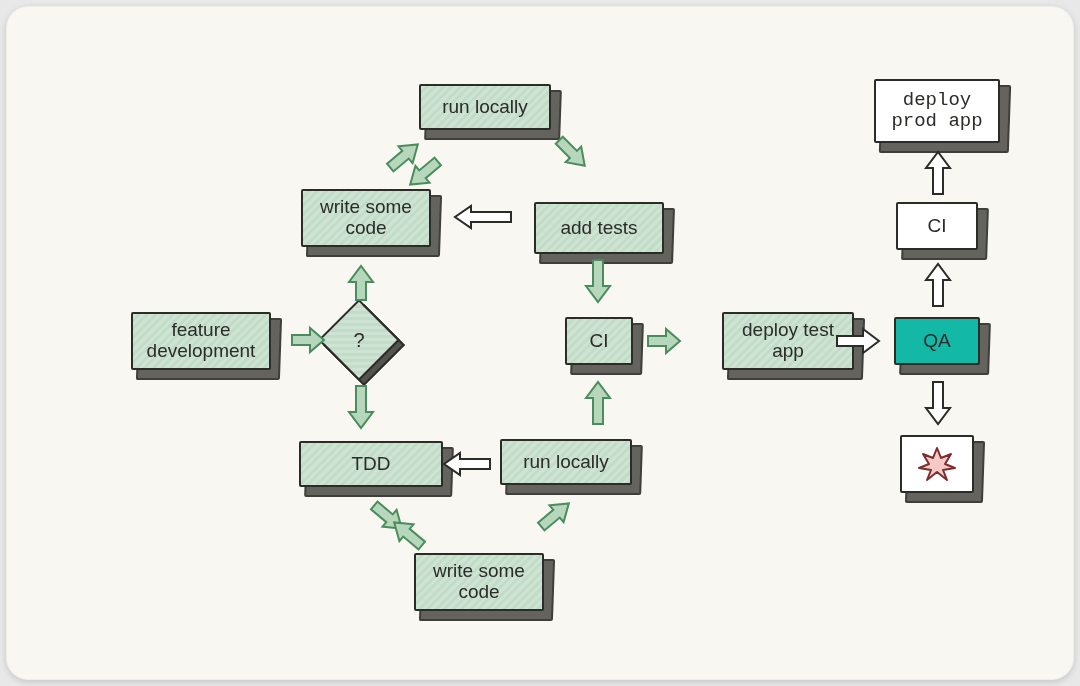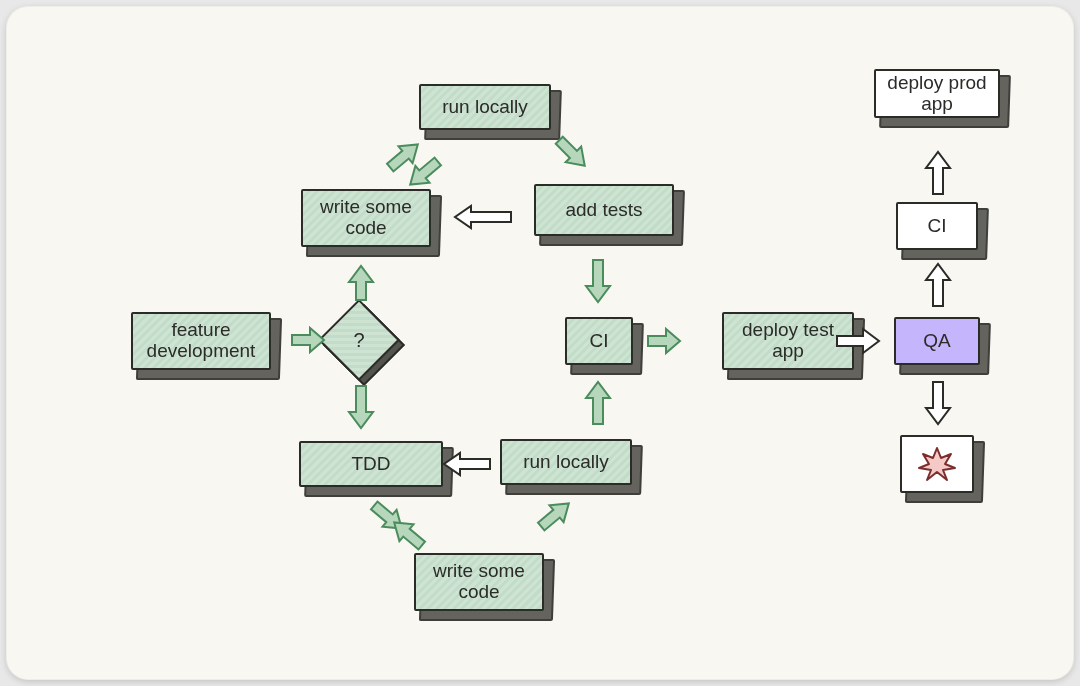--- a/index.html
+++ b/index.html
@@ -51,21 +51,21 @@
     font-size: 19px;
     line-height: 1.1;
     padding: 4px 6px;
     box-sizing: border-box;
     color: #2b2b28;
   }
   .fill-green {
     background: repeating-linear-gradient(135deg, #cfe3d3 0 3px, #c1dcc8 3px 6px);
   }
   .fill-white  { background: #ffffff; }
-  .fill-yellow { background: #c4b5fd; }
+  .fill-yellow { background: #14b8a6; }
 
   
   .diamond {
     position: absolute;
     width: 54px; height: 54px;
   }
   .diamond .sd {
     position: absolute; left: 5px; top: 5px; width: 54px; height: 54px;
     background: #54544f; border: 2px solid #2b2b28;
     transform: rotate(45deg);
@@ -118,21 +118,21 @@
         </div>
 </div>
 
 <div class="node" style="left:413px; top:78px; width:132px; height:46px;">
   <div class="shadow3d"></div>
   <div class="face fill-green">
           <span>run locally</span>
         </div>
 </div>
 
-<div class="node" style="left:528px; top:178px; width:140px; height:52px;">
+<div class="node" style="left:528px; top:196px; width:130px; height:52px;">
   <div class="shadow3d"></div>
   <div class="face fill-green">
           <span>add tests</span>
         </div>
 </div>
 
 <div class="node" style="left:559px; top:311px; width:68px; height:48px;">
   <div class="shadow3d"></div>
   <div class="face fill-green">
           <span>CI</span>
@@ -160,21 +160,21 @@
         </div>
 </div>
 
 <div class="node" style="left:716px; top:306px; width:132px; height:58px;">
   <div class="shadow3d"></div>
   <div class="face fill-green">
           <span>deploy test app</span>
         </div>
 </div>
 
-<div class="node" style="left:868px; top:63px; width:126px; height:49px;">
+<div class="node" style="left:868px; top:73px; width:126px; height:64px;font-family:Liberation Mono, monospace;">
   <div class="shadow3d"></div>
   <div class="face fill-white">
           <span>deploy prod app</span>
         </div>
 </div>
 
 <div class="node" style="left:890px; top:196px; width:82px; height:48px;">
   <div class="shadow3d"></div>
   <div class="face fill-white">
           <span>CI</span>

